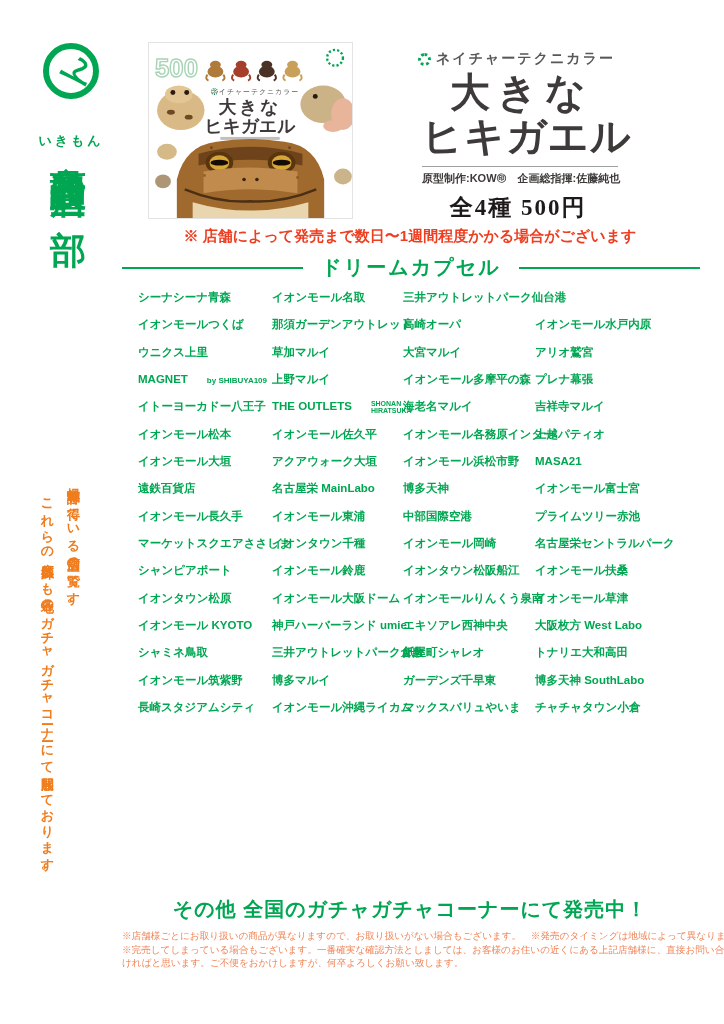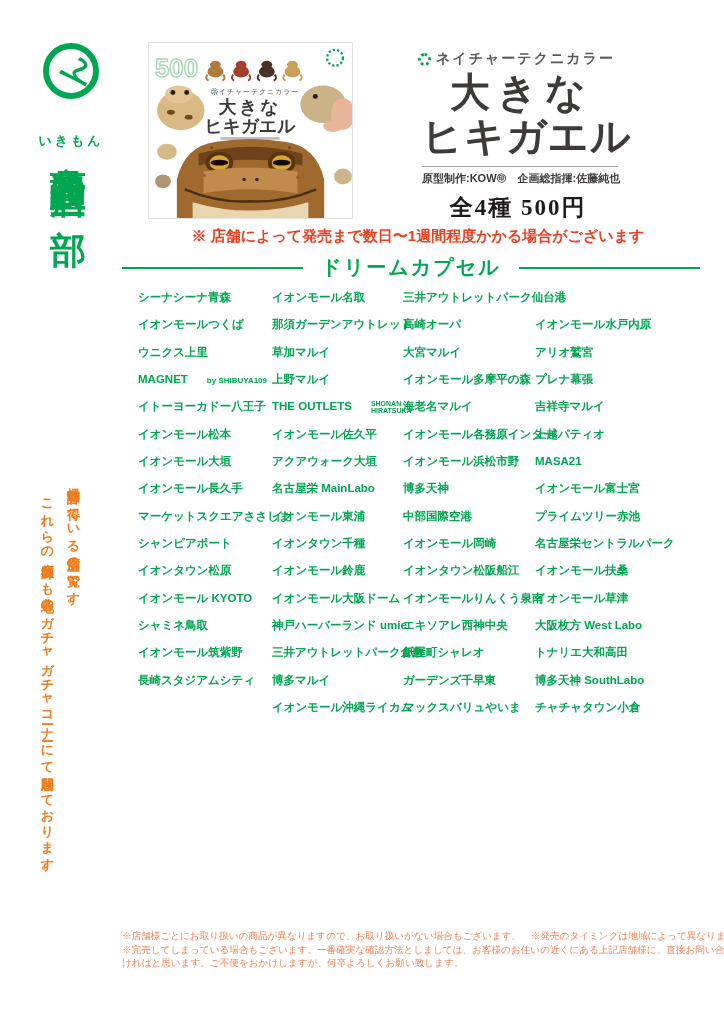--- a/index.html
+++ b/index.html
@@ -30,21 +30,21 @@
     letter-spacing:7px; margin:4px 0 0 32px; line-height:1.05; }
   .title-2 { font-family:"Liberation Serif", serif; color:#3e3a39; font-size:40px; font-weight:700;
     letter-spacing:1px; margin:2px 0 0 4px; line-height:1.05; }
   .title-rule { width:196px; height:1px; background:#9fa0a0; margin:8px 0 4px 4px; }
   .credits { color:#3e3a39; font-weight:700; font-size:11px; margin-left:4px; white-space:nowrap; }
   .seal { display:inline-block; font-size:10px; color:#3e3a39; transform:translateY(-1px); }
   .price { font-family:"Liberation Serif", serif; color:#1e1a19; font-size:23px; font-weight:700;
     text-align:center; width:200px; margin-top:6px; letter-spacing:2px; }
 
   
-  .notice { position:absolute; left:118px; top:227px; width:600px; text-align:center;
+  .notice { position:absolute; left:110px; top:227px; width:600px; text-align:center;
     color:#ef3d20; font-weight:700; font-size:15px; }
   .section-header { position:absolute; left:122px; top:254px; width:578px;
     display:flex; align-items:center; gap:18px; }
   .section-header .line { flex:1; height:2px; background:#00a651; }
   .section-header .label { color:#00a651; font-weight:800; font-size:20px; letter-spacing:2px; }
 
   
   #store-grid { position:absolute; left:138px; top:290px; display:flex; }
   .store-col { display:flex; flex-direction:column; }
   .store-col:nth-child(1){ width:134px; }
@@ -180,20 +180,21 @@
 
   <div id="store-grid">
       <div class="store-col">
         <div class="store-item">シーナシーナ青森</div>
         <div class="store-item">イオンモールつくば</div>
         <div class="store-item">ウニクス上里</div>
         <div class="store-item"><span>MAGNET</span><span class="store-sub">by SHIBUYA109</span></div>
         <div class="store-item">イトーヨーカドー八王子</div>
         <div class="store-item">イオンモール松本</div>
         <div class="store-item">イオンモール大垣</div>
+        <div class="store-item">遠鉄百貨店</div>
         <div class="store-item">イオンモール長久手</div>
         <div class="store-item">マーケットスクエアささしま</div>
         <div class="store-item">シャンピアポート</div>
         <div class="store-item">イオンタウン松原</div>
         <div class="store-item">イオンモール KYOTO</div>
         <div class="store-item">シャミネ鳥取</div>
         <div class="store-item">イオンモール筑紫野</div>
         <div class="store-item">長崎スタジアムシティ</div>
       </div>
       <div class="store-col">
@@ -245,19 +246,20 @@
         <div class="store-item">名古屋栄セントラルパーク</div>
         <div class="store-item">イオンモール扶桑</div>
         <div class="store-item">イオンモール草津</div>
         <div class="store-item">大阪枚方 West Labo</div>
         <div class="store-item">トナリエ大和高田</div>
         <div class="store-item">博多天神 SouthLabo</div>
         <div class="store-item">チャチャタウン小倉</div>
       </div>
     </div>
 
+  <div class="footer-headline">その他 全国のガチャガチャコーナーにて発売中！</div>
   <div class="fine-print">
     <div>※店舗様ごとにお取り扱いの商品が異なりますので、お取り扱いがない場合もございます。　※発売のタイミングは地域によって異なります。</div>
     <div>※完売してしまっている場合もございます。一番確実な確認方法としましては、お客様のお住いの近くにある上記店舗様に、直接お問い合わせ頂</div>
     <div>ければと思います。ご不便をおかけしますが、何卒よろしくお願い致します。</div>
   </div>
 
 </div>
 
 </body></html>

